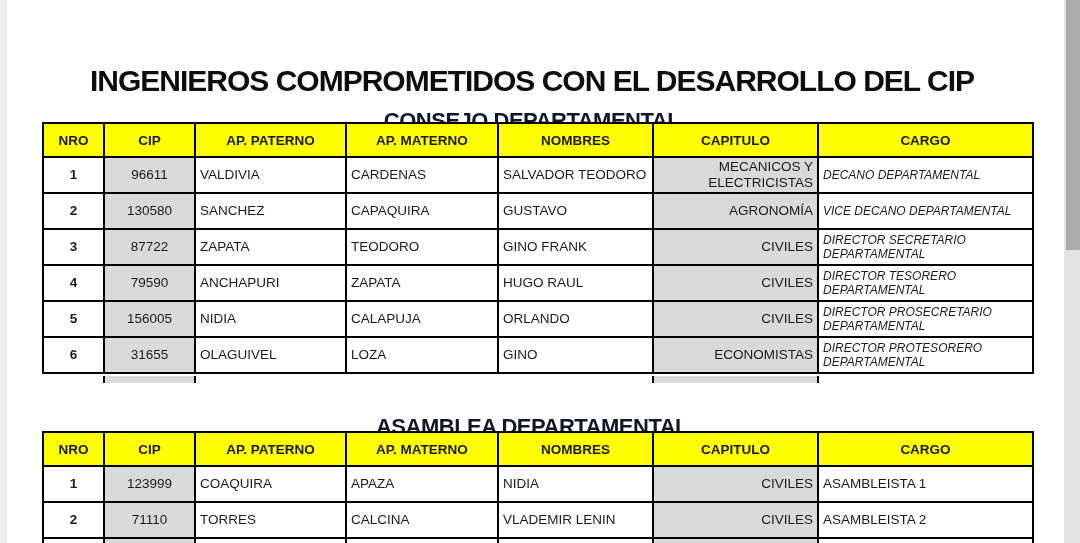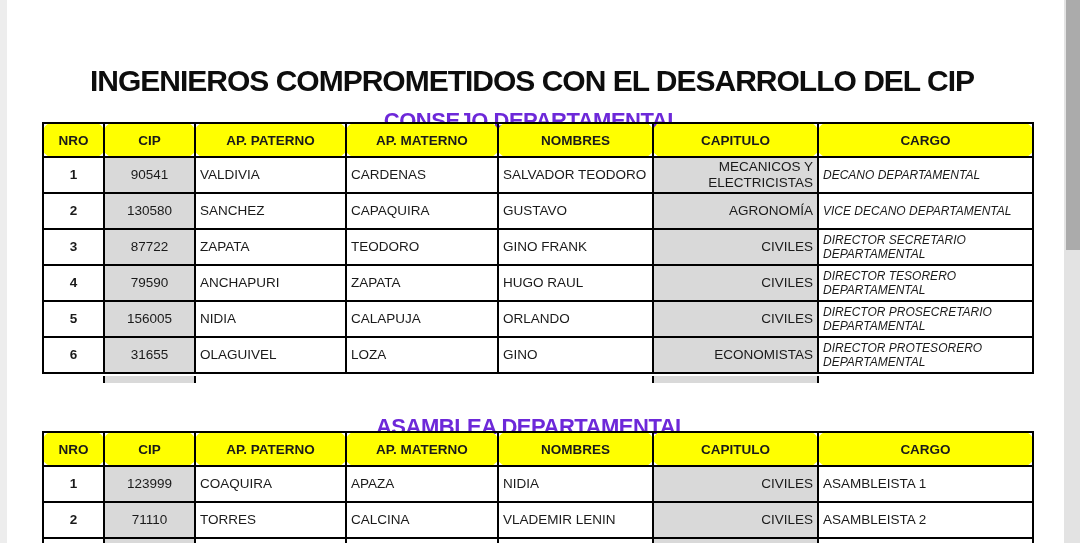--- a/index.html
+++ b/index.html
@@ -33,21 +33,21 @@
     white-space: nowrap;
   }
   .section-title {
     position: absolute;
     left: 0;
     width: 1064px;
     text-align: center;
     font-size: 22px;
     font-weight: 700;
     letter-spacing: -0.5px;
-    color: #6d28d9;
+    color: #0f172a;
     white-space: nowrap;
   }
   .section-title.first  { top: 90px; }
   .section-title.second { top: 396px; }
 
   .doc-table {
     position: absolute;
     left: 42px;
     border-collapse: collapse;
     table-layout: fixed;
@@ -61,21 +61,20 @@
     border: 2px solid #000000;
     overflow: hidden;
   }
   .doc-table th {
     background: #ffff00;
     height: 32px;
     font-weight: 700;
     text-align: center;
     padding: 0 10px;
     font-size: 13.5px;
-    border-radius: 9px;
   }
   .doc-table td {
     height: 34px;
     padding: 0 4px;
     vertical-align: middle;
     background: #ffffff;
     text-align: left;
     line-height: 1.15;
   }
   .doc-table td.col-0 { text-align: center; font-weight: 700; }
@@ -135,21 +134,21 @@
         <th class="col-2">AP. PATERNO</th>
         <th class="col-3">AP. MATERNO</th>
         <th class="col-4">NOMBRES</th>
         <th class="col-5">CAPITULO</th>
         <th class="col-6">CARGO</th>
       </tr>
     </thead>
   <tbody>
       <tr>
         <td class="col-0">1</td>
-        <td class="col-1 shaded">90541</td>
+        <td class="col-1 shaded">96611</td>
         <td class="col-2">VALDIVIA</td>
         <td class="col-3">CARDENAS</td>
         <td class="col-4">SALVADOR TEODORO</td>
         <td class="col-5 shaded">MECANICOS Y ELECTRICISTAS</td>
         <td class="col-6">DECANO DEPARTAMENTAL</td>
       </tr>
       <tr>
         <td class="col-0">2</td>
         <td class="col-1 shaded">130580</td>
         <td class="col-2">SANCHEZ</td>

